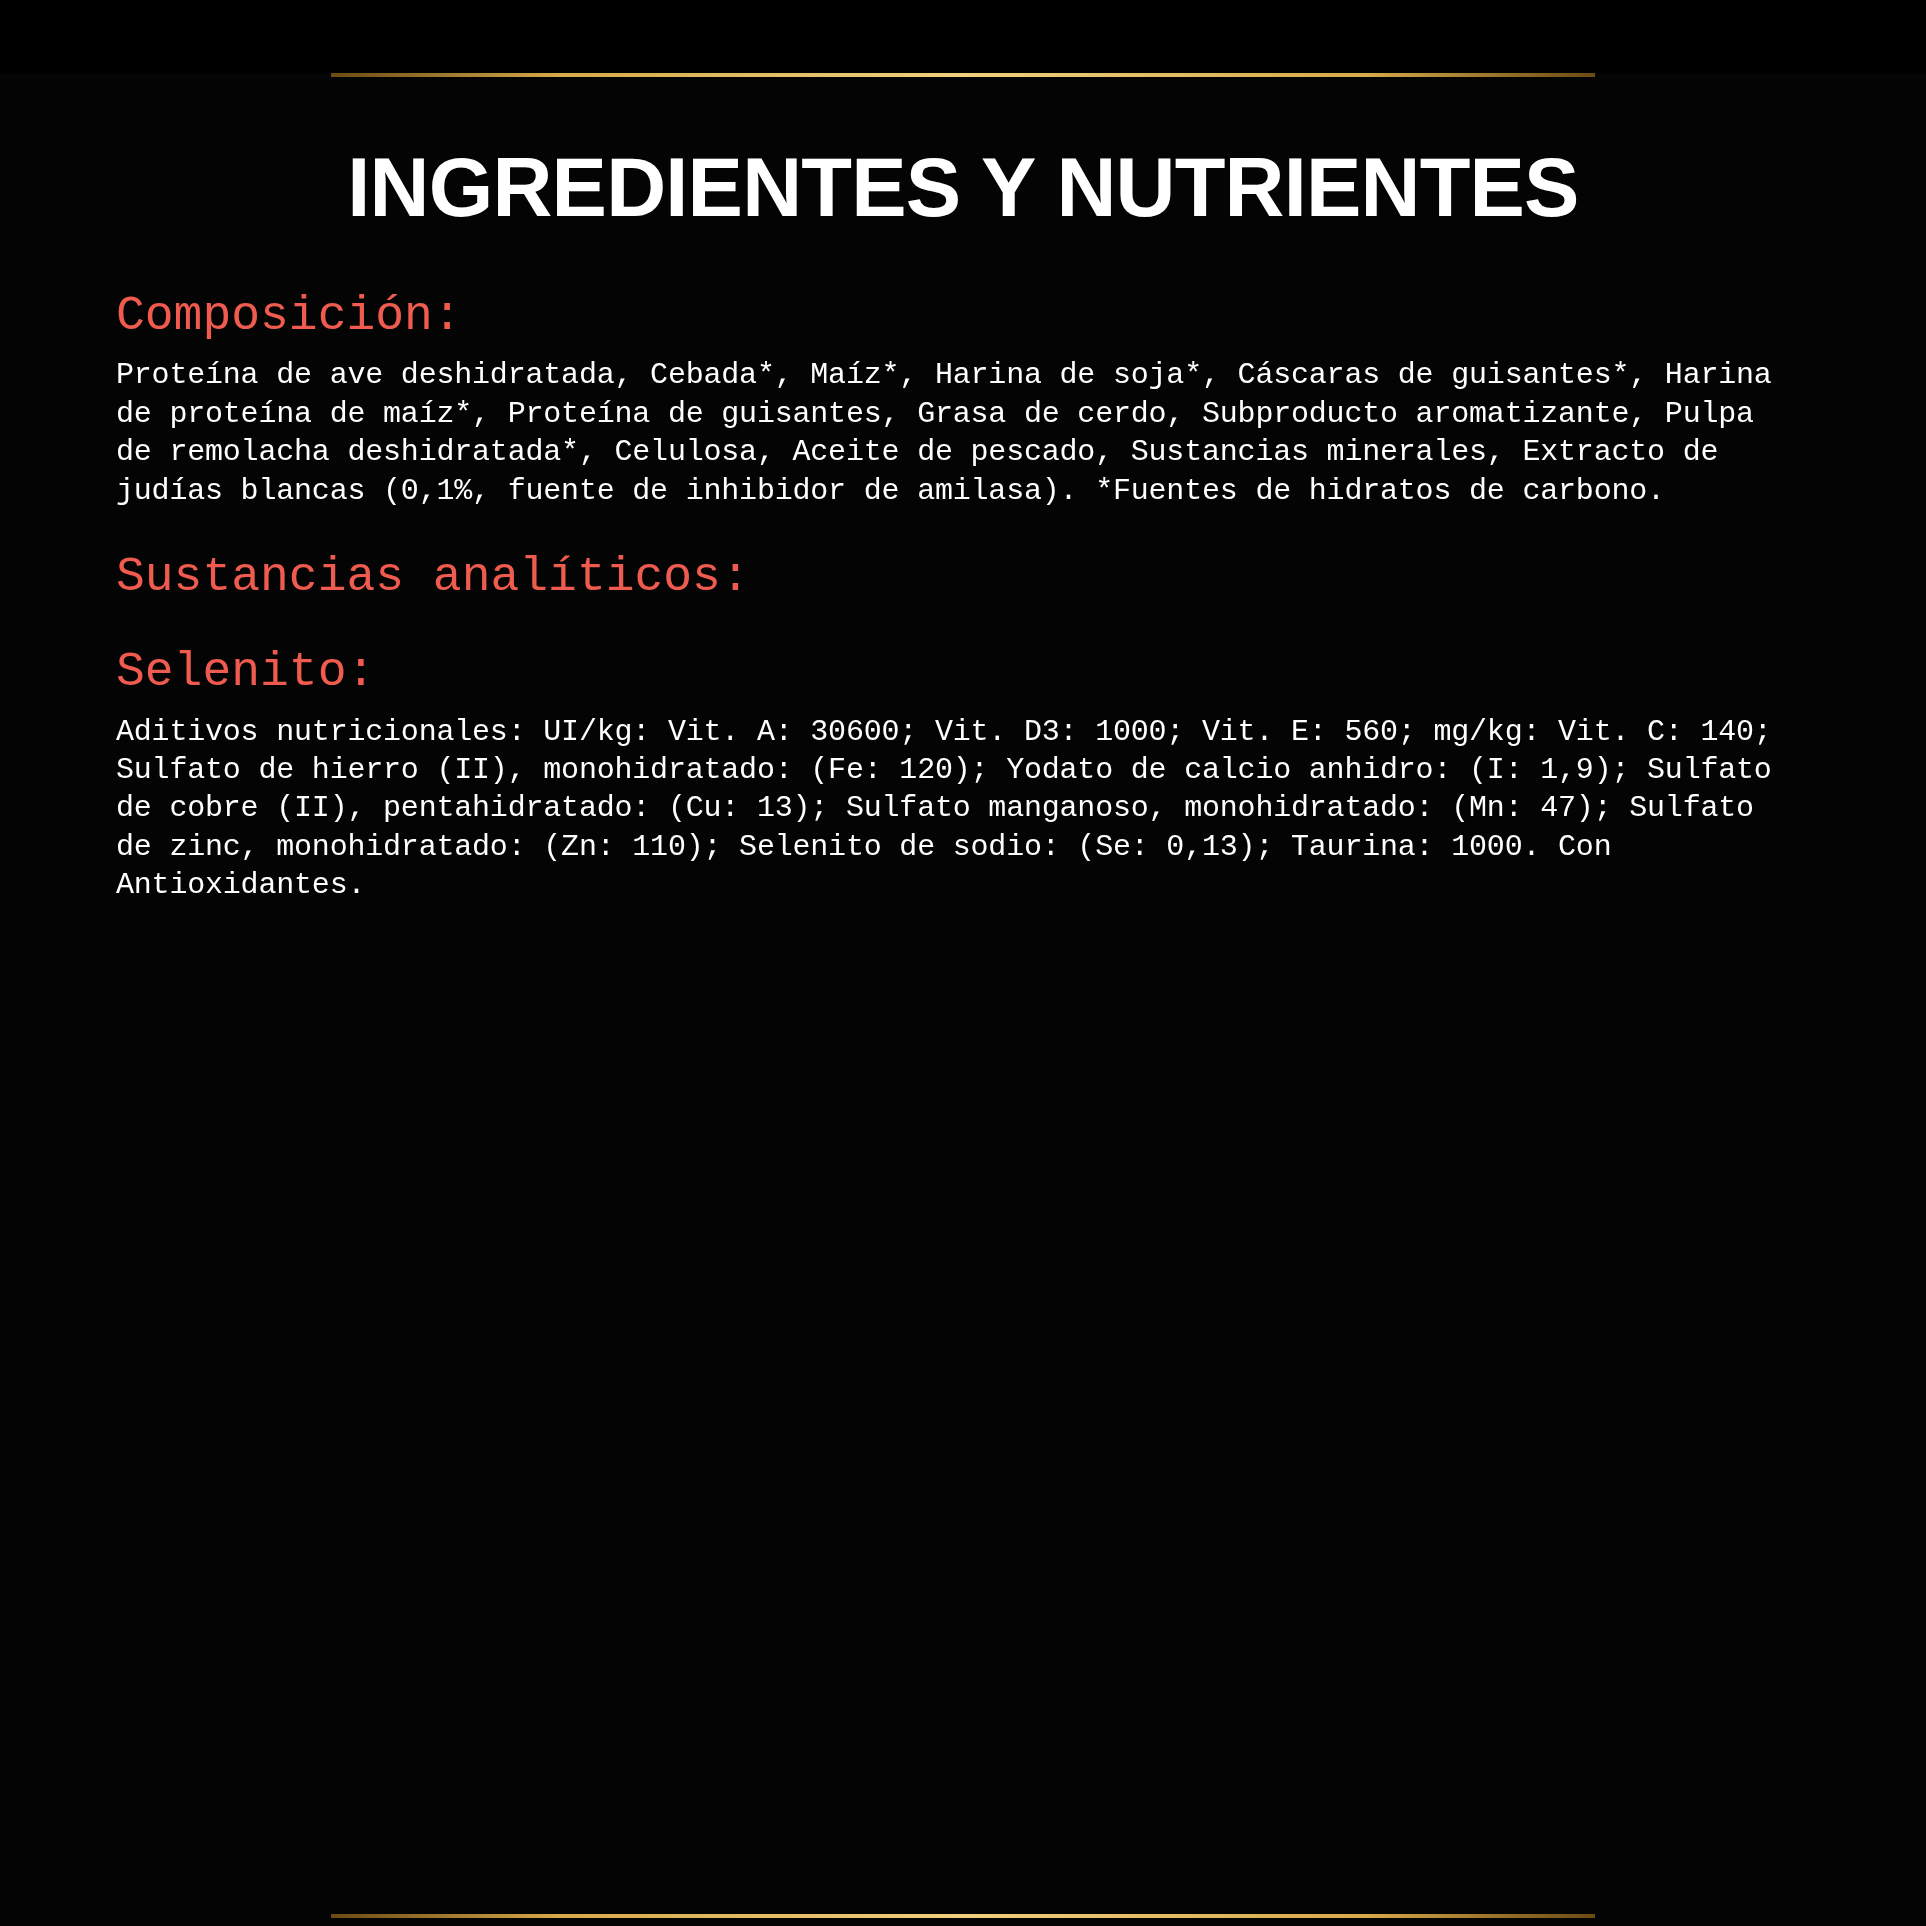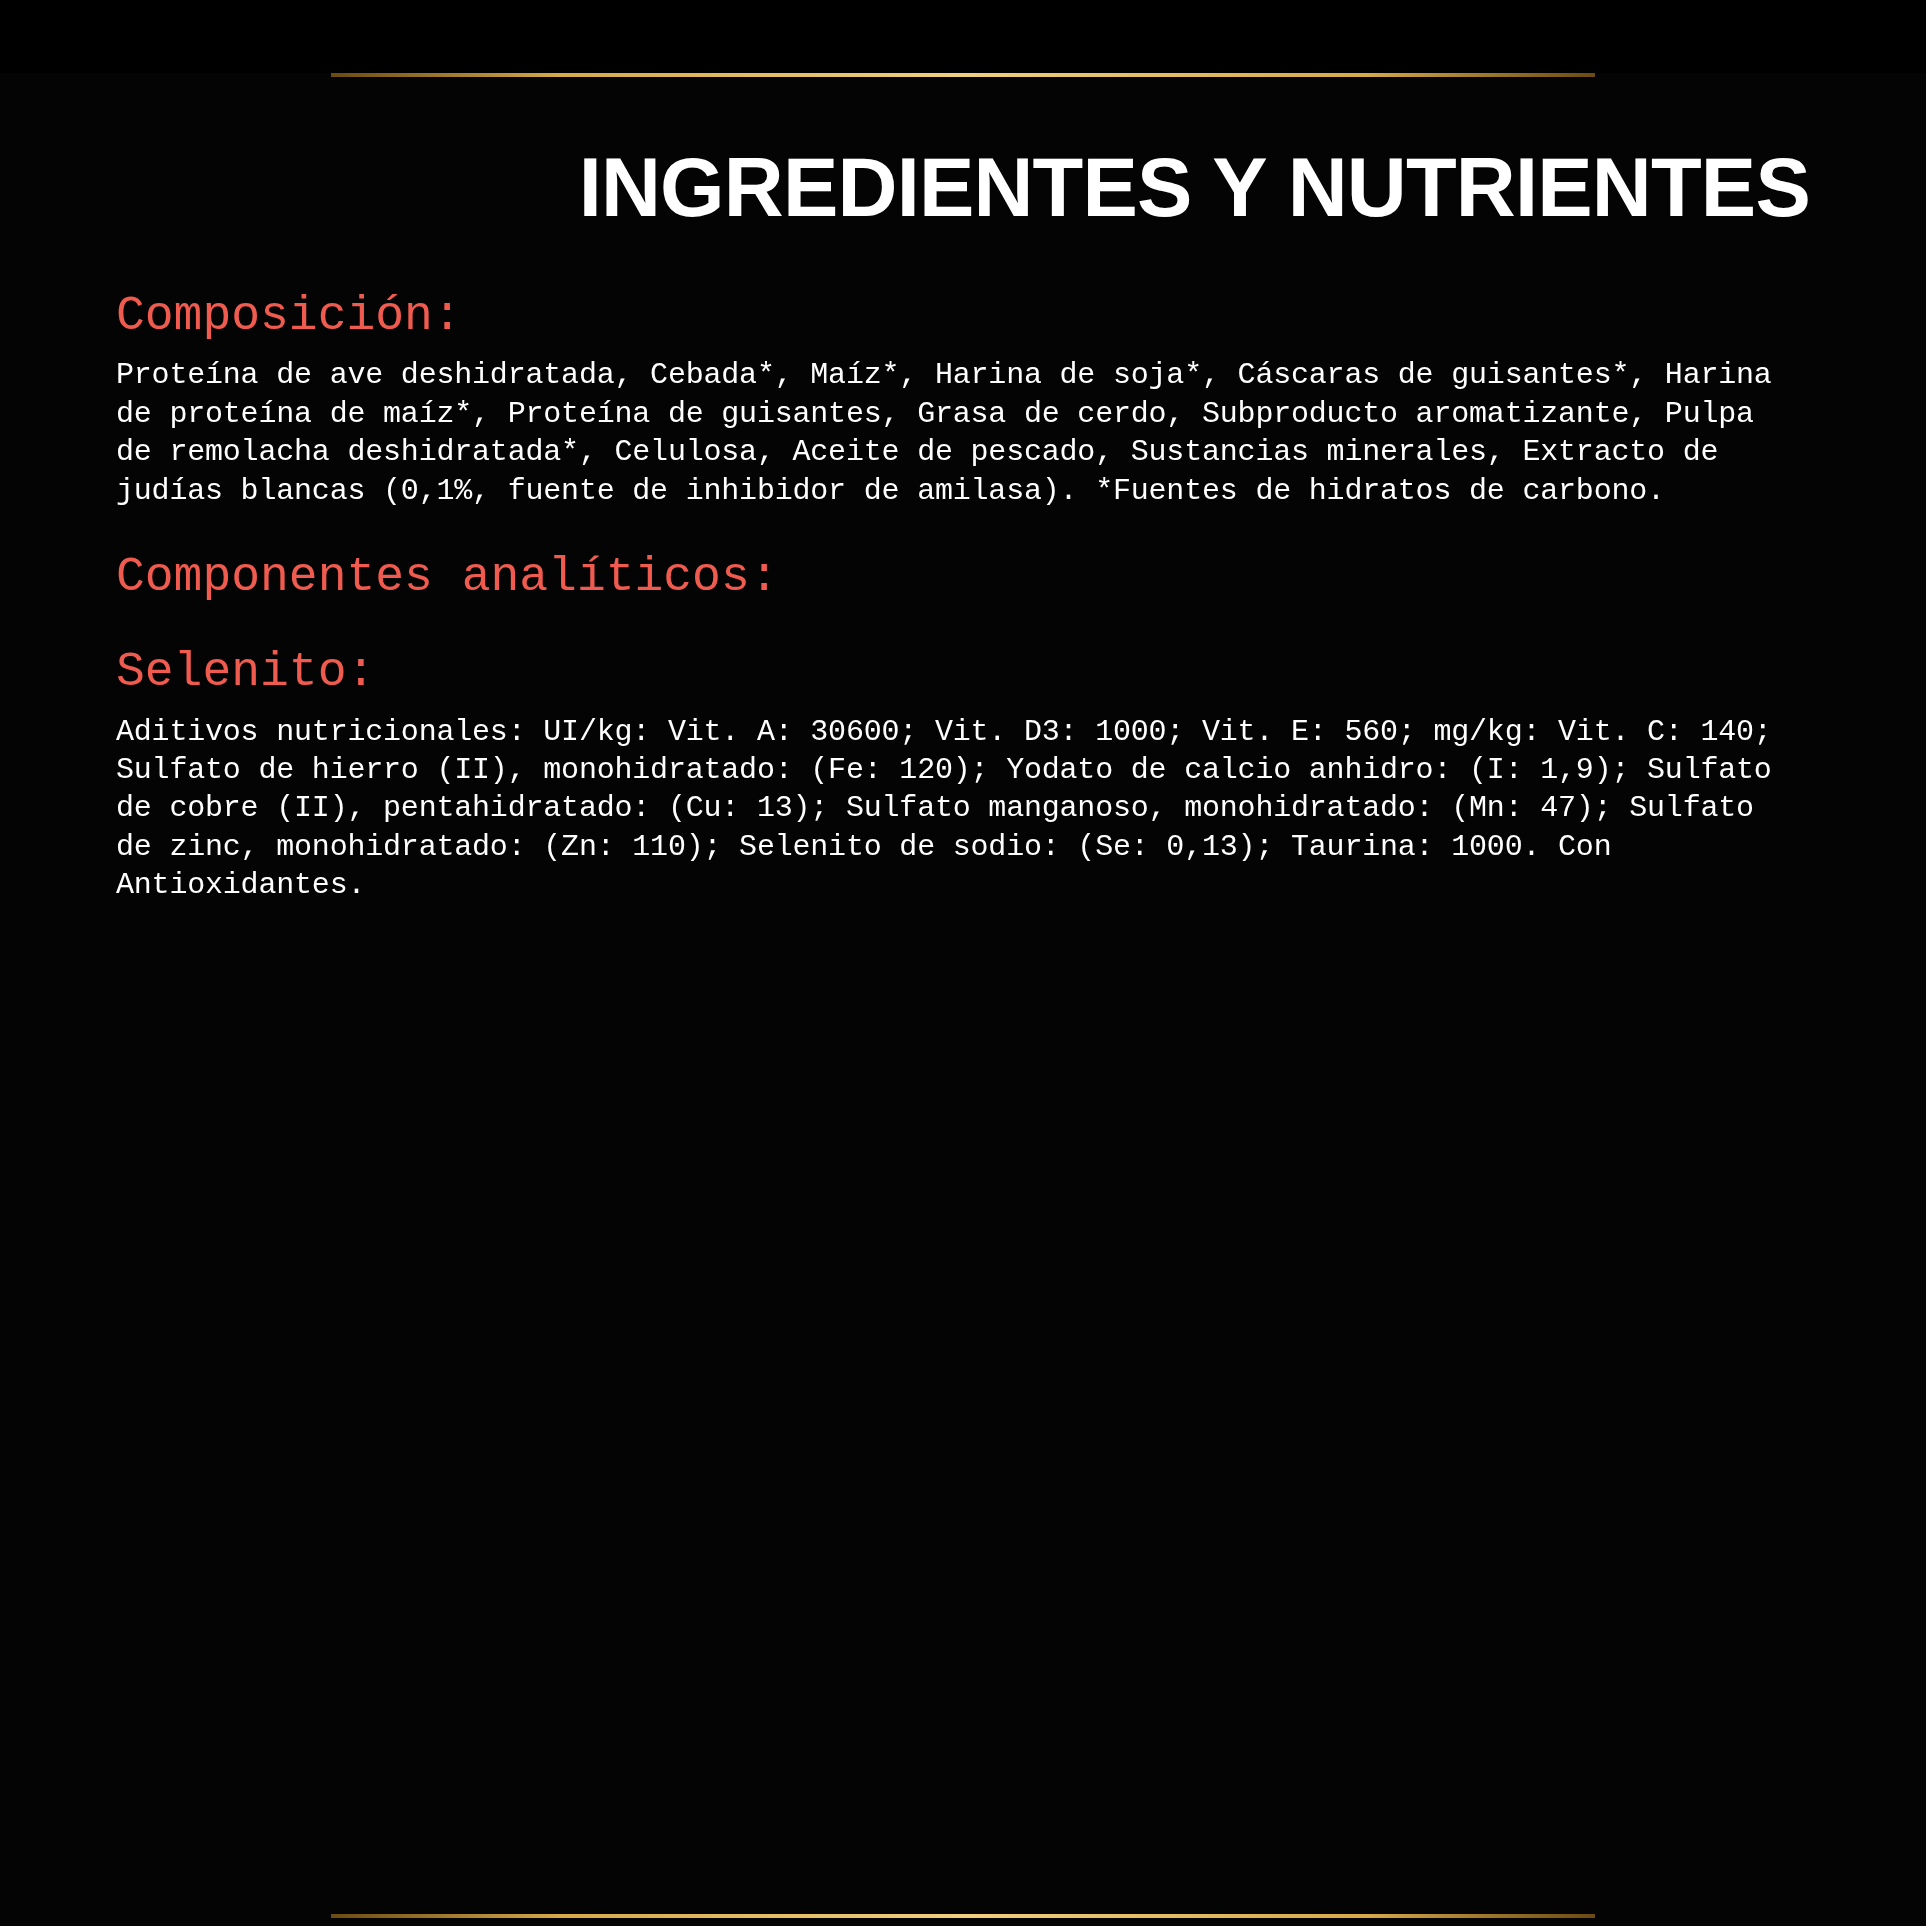--- a/index.html
+++ b/index.html
@@ -25,21 +25,21 @@
   .rule {
     height: 3.9px;
     width: 1264px;
     margin: 0 auto;
     background: linear-gradient(to right, #6b4a14 0%, #d6a94a 18%, #f0cf7e 50%, #d6a94a 82%, #6b4a14 100%);
   }
   .rule-top { margin-top: 73px; }
   .rule-bottom { position: absolute; left: 0; right: 0; bottom: 81px; }
 
   .title {
-    text-align: right;
+    text-align: center;
     font-size: 83px;
     font-weight: 700;
     letter-spacing: -0.8px;
     color: #ffffff;
     margin: 69px 0 0 0;
     line-height: 1.0;
   }
 
   .content {
     margin-top: 60px;
@@ -76,21 +76,21 @@
   <h1 class="title">INGREDIENTES Y NUTRIENTES</h1>
 
   <div class="content">
 
     <div class="section">
       <div class="section-heading">Composición:</div>
       <p class="section-body">Proteína de ave deshidratada, Cebada*, Maíz*, Harina de soja*, Cáscaras de guisantes*, Harina de proteína de maíz*, Proteína de guisantes, Grasa de cerdo, Subproducto aromatizante, Pulpa de remolacha deshidratada*, Celulosa, Aceite de pescado, Sustancias minerales, Extracto de judías blancas (0,1%, fuente de inhibidor de amilasa). *Fuentes de hidratos de carbono.</p>
     </div>
 
     <div class="section">
-      <div class="section-heading">Componentes analíticos:</div>
+      <div class="section-heading">Sustancias analíticos:</div>
     </div>
 
     <div class="section">
       <div class="section-heading">Selenito:</div>
       <p class="section-body">Aditivos nutricionales: UI/kg: Vit. A: 30600; Vit. D3: 1000; Vit. E: 560; mg/kg: Vit. C: 140; Sulfato de hierro (II), monohidratado: (Fe: 120); Yodato de calcio anhidro: (I: 1,9); Sulfato de cobre (II), pentahidratado: (Cu: 13); Sulfato manganoso, monohidratado: (Mn: 47); Sulfato de zinc, monohidratado: (Zn: 110); Selenito de sodio: (Se: 0,13); Taurina: 1000. Con Antioxidantes.</p>
     </div>
 
   </div>
 
   <div class="rule rule-bottom"></div>

